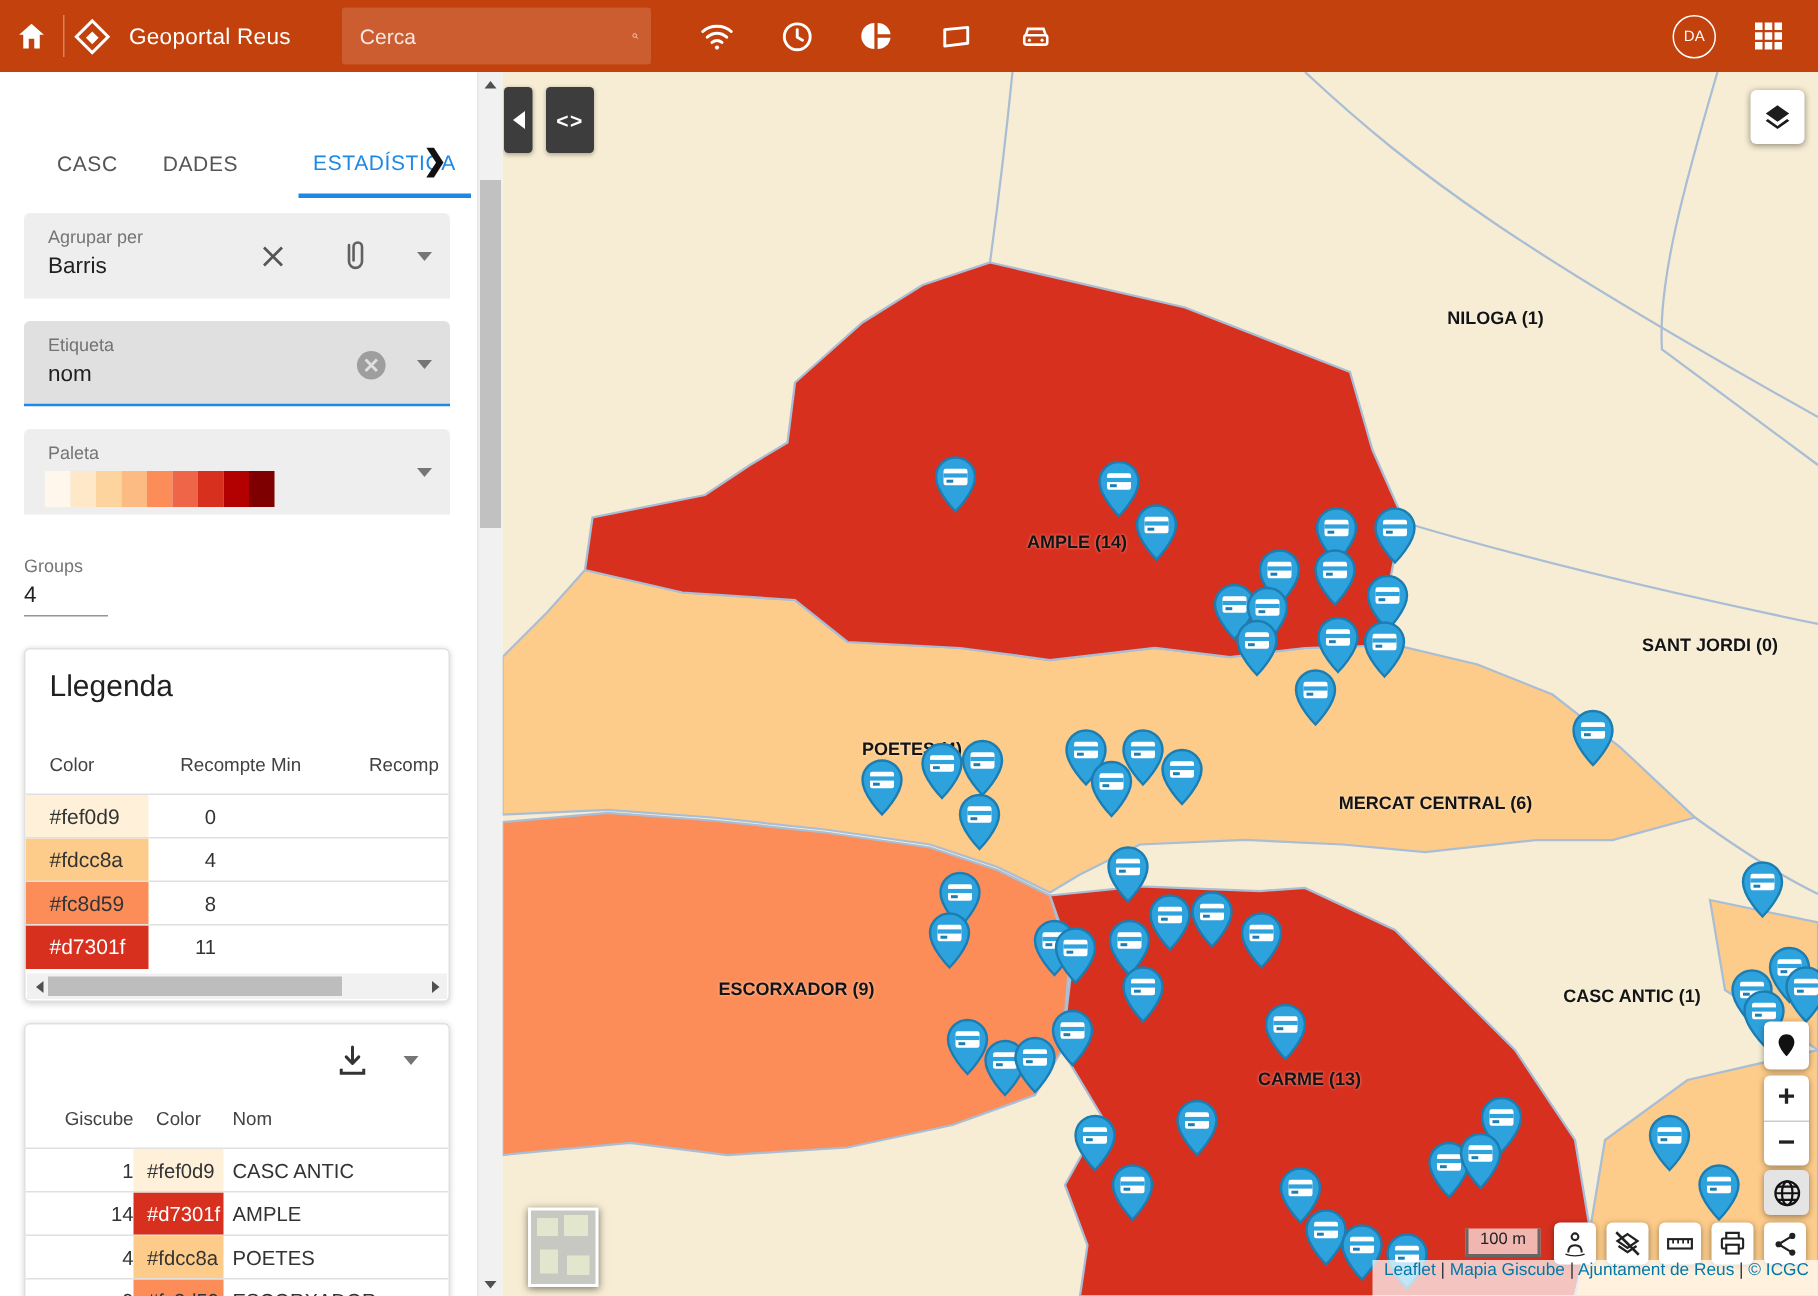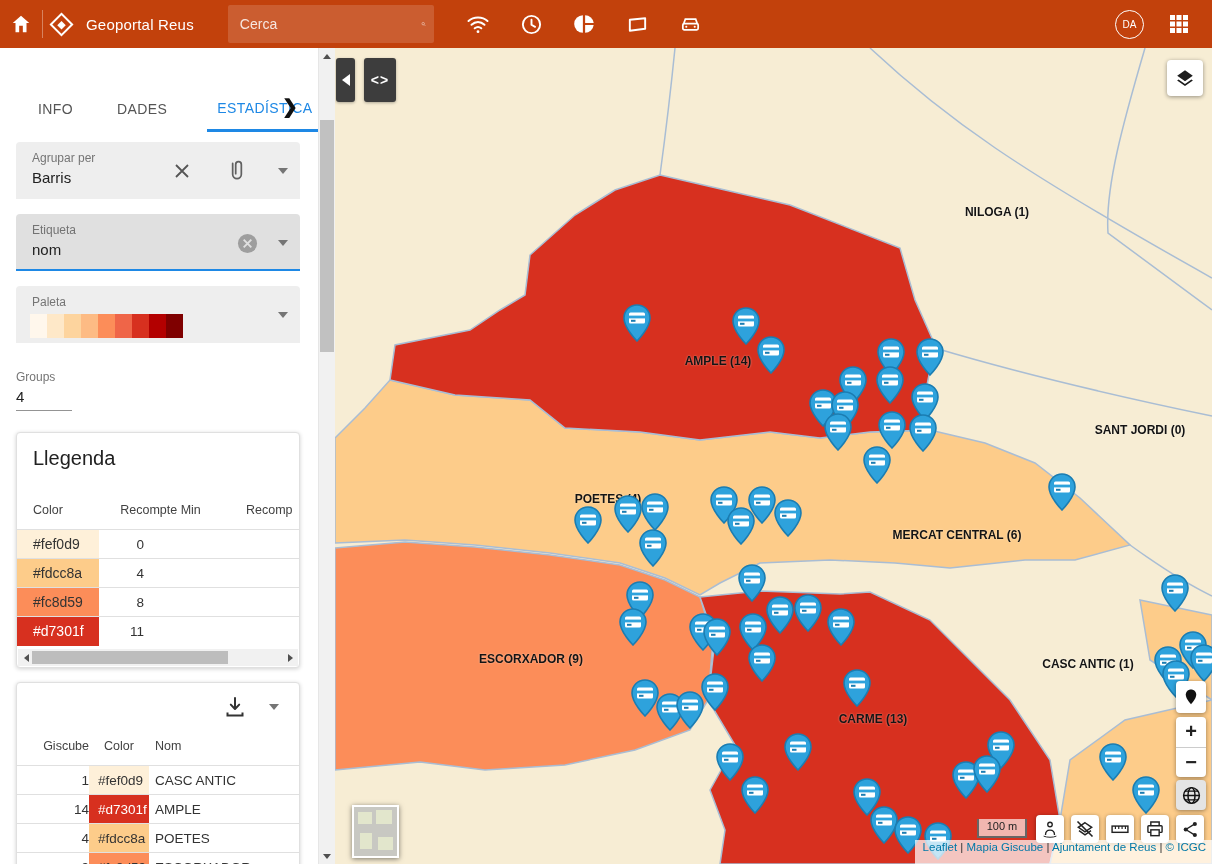--- a/index.html
+++ b/index.html
@@ -19,21 +19,21 @@
   .nav-icons { display:flex; margin-left:18px; }
   .nav-icon-btn { width:53px; height:48px; display:flex; align-items:center; justify-content:center; cursor:pointer; }
   .nav-right { margin-left:auto; display:flex; align-items:center; padding-right:12px; }
   .avatar { width:29px; height:29px; border-radius:50%; border:1.5px solid #fff; display:flex; align-items:center; justify-content:center; font-size:10px; margin-right:14px; }
 
   
   .sidebar { position:fixed; top:48px; left:0; width:318px; height:816px; background:#fff; overflow:hidden; z-index:20; }
   .tabs { position:absolute; top:38px; left:0; right:0; height:46px; display:flex; align-items:stretch; }
   .tab { display:flex; align-items:center; font-size:14px; letter-spacing:.4px; color:#555; cursor:pointer; padding:0 4px; }
   .tab-1 { margin-left:34px; }
-  .tab-2 { margin-left:36px; }
+  .tab-2 { margin-left:22px; }
   .tab-3 { margin-left:36px; color:#1e88e5; border-bottom:3px solid #1e88e5; padding:0 10px; }
   .tab-chevron { position:absolute; right:20px; top:9px; font-size:19px; font-weight:bold; color:#111; cursor:pointer; }
 
   .field { position:absolute; left:16px; width:284px; height:57px; background:#eee; border-radius:4px 4px 0 0; }
   .field .flabel { position:absolute; top:9px; left:16px; font-size:12px; color:#757575; }
   .field .fvalue { position:absolute; top:27px; left:16px; font-size:15px; color:#212121; }
   .f-agrupar { top:94px; }
   .f-etiqueta { top:166px; background:#e0e0e0; border-bottom:2px solid #1e88e5; }
   .f-etiqueta .flabel { color:#737373; }
   .f-paleta { top:238px; }
@@ -182,21 +182,21 @@
           <rect x="1" y="14" width="5" height="5"></rect>
           <rect x="7.5" y="14" width="5" height="5"></rect>
           <rect x="14" y="14" width="5" height="5"></rect>
         </svg>
     </div>
   </div>
 </div>
 
 <div class="sidebar">
   <div class="tabs">
-    <div class="tab tab-1">INFO</div>
+    <div class="tab tab-1">CASC</div>
     <div class="tab tab-2">DADES</div>
     <div class="tab tab-3">ESTADÍSTICA</div>
     <div class="tab-chevron">❯</div>
   </div>
 
   <div class="field f-agrupar">
     <div class="flabel">Agrupar per</div>
     <div class="fvalue">Barris</div>
     <svg class="icon-abs" style="top:19px; right:108px;" width="20" height="20" viewBox="0 0 20 20">
         <path d="M4 4 L16 16 M16 4 L4 16" stroke="#555" stroke-width="1.8"></path>

